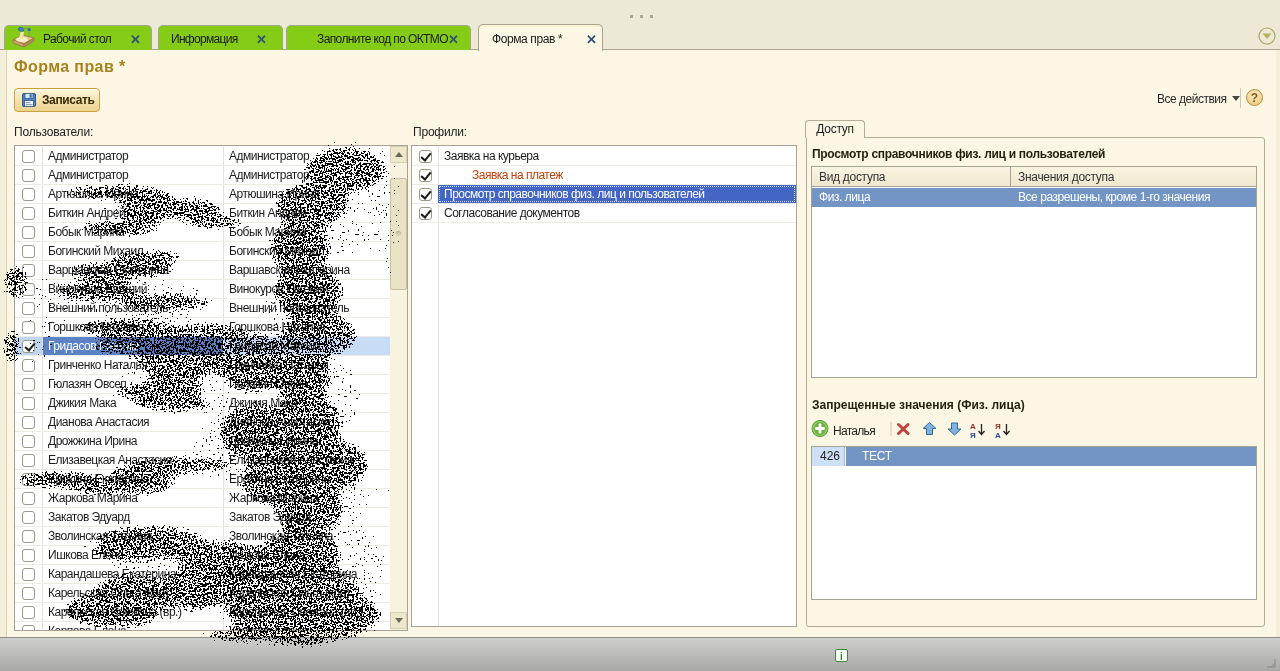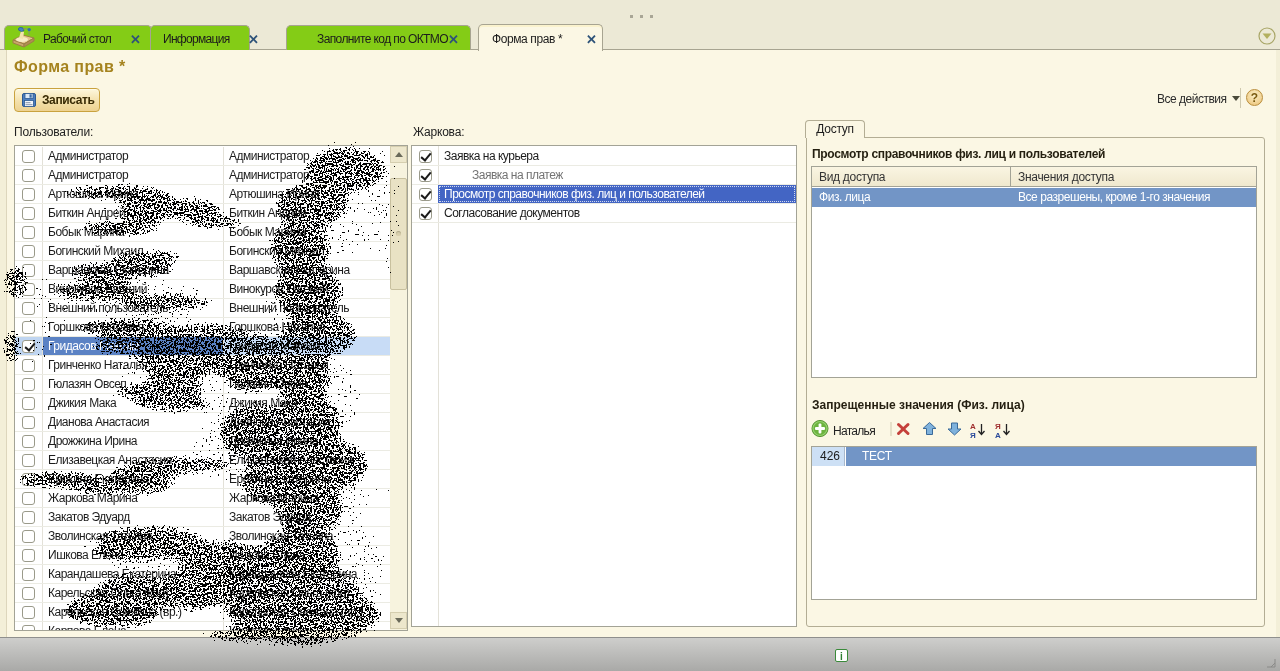--- a/index.html
+++ b/index.html
@@ -57,21 +57,21 @@
       <path d="M13 17 L23 11 L23 14 L13 20 Z" fill="#B08E52" stroke="#9C7F46" stroke-width="1"></path>
       <ellipse cx="11" cy="12.5" rx="6" ry="2.5" fill="#F7ECC5"></ellipse>
       <path d="M8 11 L10 4 L13 5 L12 12 Z" fill="#F2E3AC"></path>
       <path d="M10.5 4.5 Q6.5 3.5 7.5 1.5 Q8.5 -0.5 12 1 L13 3.5 Z" fill="#4585C5" stroke="#2A5E94" stroke-width="0.8"></path>
       <path d="M12 2 Q16 0.5 18 3 L18 8" stroke="#8A8A7A" stroke-width="1" fill="none"></path>
       <circle cx="18.2" cy="2.6" r="1.7" fill="#2F6FAF"></circle>
     </svg>
     <span class="t" style="left:38px;letter-spacing:-0.6px">Рабочий стол</span>
     <span class="tabx" style="left:125px">✕</span>
   </div>
-  <div class="tab" style="left:150px;width:100px">
+  <div class="tab" style="left:158px;width:125px">
     <span class="t" style="left:12px;letter-spacing:-0.7px">Информация</span>
     <span class="tabx" style="left:97px">✕</span>
   </div>
   <div class="tab" style="left:286px;width:185px">
     <span class="t" style="left:30px;letter-spacing:-0.6px">Заполните код по ОКТМО</span>
     <span class="tabx" style="left:161px">✕</span>
   </div>
   <div class="tab active" style="left:478px;width:125px">
     <span class="t" style="left:13px;top:7px;letter-spacing:-0.4px">Форма прав *</span>
     <span class="tabx" style="left:107px;top:7px">✕</span>
@@ -95,21 +95,21 @@
     <rect x="4.5" y="10" width="5" height="1.2" fill="#9AA6B8"></rect>
     <rect x="4.5" y="12" width="7" height="1.2" fill="#9AA6B8"></rect>
   </svg>
   <b>Записать</b>
 </div>
 <div id="allact">Все действия <span style="display:inline-block;width:0;height:0;border-left:4px solid transparent;border-right:4px solid transparent;border-top:5px solid #4a4a3a;vertical-align:2px;margin-left:3px"></span></div>
 <div class="vsep"></div>
 <div id="qmark">?</div>
 
 <div class="lbl" style="left:14px;top:125px">Пользователи:</div>
-<div class="lbl" style="left:413px;top:125px">Жаркова:</div>
+<div class="lbl" style="left:413px;top:125px">Профили:</div>
 
 <div class="tbl" style="left:14px;top:145px;width:394px;height:486px">
 <div class="lrow" style="top:1px">
       <div class="lc0" style="background:transparent">
         <span class="ck"></span>
       </div>
       <div class="lc1" style="background:transparent;color:#1c1c1c">Администратор</div>
       <div class="lc2" style="background:transparent">Администратор</div>
     </div>
 <div class="lrow" style="top:20px">
@@ -305,21 +305,21 @@
 <div class="mrow" style="top:1px">
       <div class="mc0">
         <span class="ck on"></span>
       </div>
       <div class="mc1" style="background:transparent;color:#1c1c1c;">Заявка на курьера</div>
     </div>
 <div class="mrow" style="top:20px">
       <div class="mc0">
         <span class="ck on"></span>
       </div>
-      <div class="mc1" style="background:transparent;color:#737373;padding-left:34px;">Заявка на платеж</div>
+      <div class="mc1" style="background:transparent;color:#c2410c;padding-left:34px;">Заявка на платеж</div>
     </div>
 <div class="mrow" style="top:39px">
       <div class="mc0">
         <span class="ck on"></span>
       </div>
       <div class="mc1" style="background:#4365C4;color:#fff;outline:1px dotted #cfd8f0;outline-offset:-2px;">Просмотр справочников физ. лиц и пользователей</div>
     </div>
 <div class="mrow" style="top:58px">
       <div class="mc0">
         <span class="ck on"></span>

